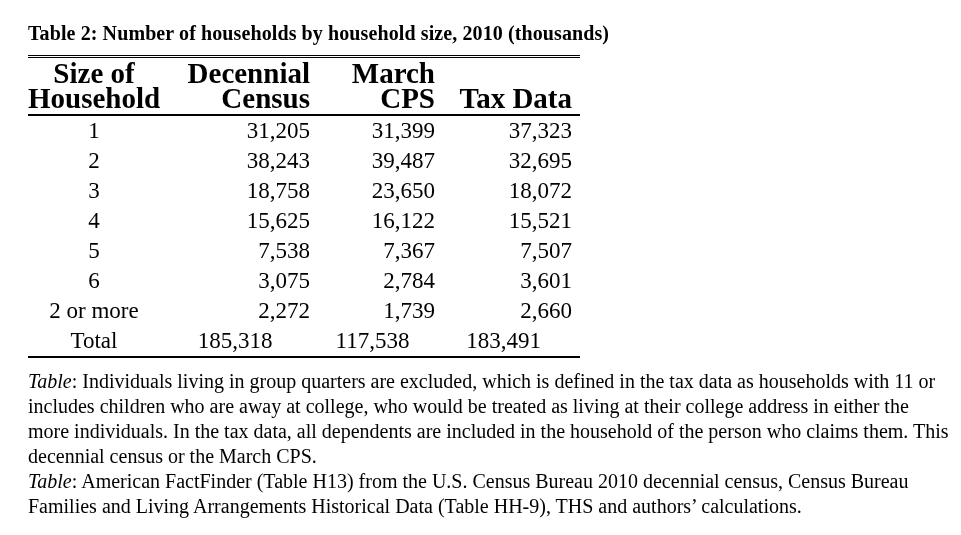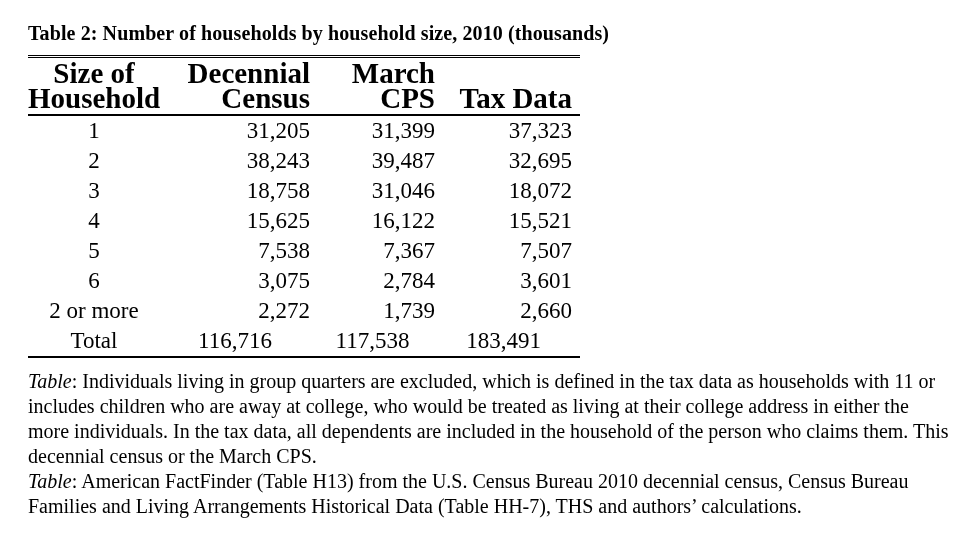--- a/index.html
+++ b/index.html
@@ -78,21 +78,21 @@
         </tr>
         <tr>
           <td class="c1">2</td>
           <td class="c2">38,243</td>
           <td class="c3">39,487</td>
           <td class="c4">32,695</td>
         </tr>
         <tr>
           <td class="c1">3</td>
           <td class="c2">18,758</td>
-          <td class="c3">31,046</td>
+          <td class="c3">23,650</td>
           <td class="c4">18,072</td>
         </tr>
         <tr>
           <td class="c1">4</td>
           <td class="c2">15,625</td>
           <td class="c3">16,122</td>
           <td class="c4">15,521</td>
         </tr>
         <tr>
           <td class="c1">5</td>
@@ -107,30 +107,30 @@
           <td class="c4">3,601</td>
         </tr>
         <tr>
           <td class="c1">2 or more</td>
           <td class="c2">2,272</td>
           <td class="c3">1,739</td>
           <td class="c4">2,660</td>
         </tr>
         <tr>
           <td class="c1">Total</td>
-          <td class="c2">116,716</td>
+          <td class="c2">185,318</td>
           <td class="c3">117,538</td>
           <td class="c4">183,491</td>
         </tr>
       </tbody>
     </table>
   </div>
 
   <div class="notes">
     <div class="note-line"><span class="lbl">Table</span><span>: Individuals living in group quarters are excluded, which is defined in the tax data as households with 11 or</span></div>
     <div class="note-line">includes children who are away at college, who would be treated as living at their college address in either the</div>
     <div class="note-line">more individuals. In the tax data, all dependents are included in the household of the person who claims them. This</div>
     <div class="note-line">decennial census or the March CPS.</div>
     <div class="note-line"><span class="lbl">Table</span><span>: American FactFinder (Table H13) from the U.S. Census Bureau 2010 decennial census, Census Bureau</span></div>
-    <div class="note-line">Families and Living Arrangements Historical Data (Table HH-7), THS and authors’ calculations.</div>
+    <div class="note-line">Families and Living Arrangements Historical Data (Table HH-9), THS and authors’ calculations.</div>
   </div>
 
 </div>
 
 </body></html>

